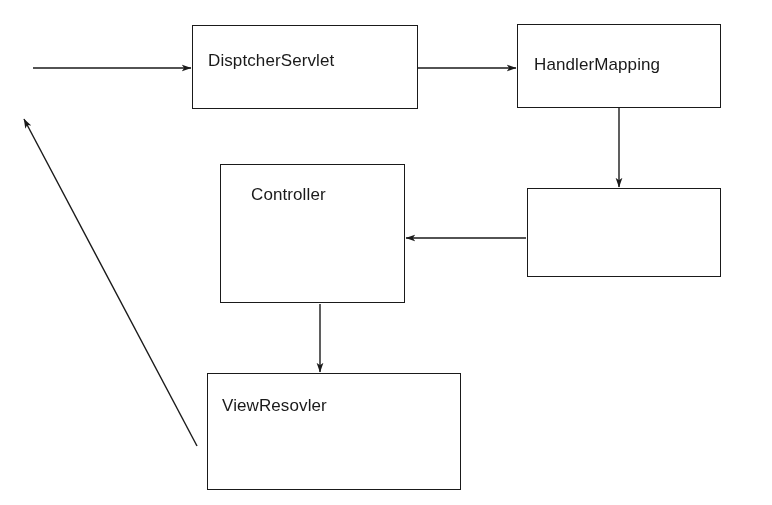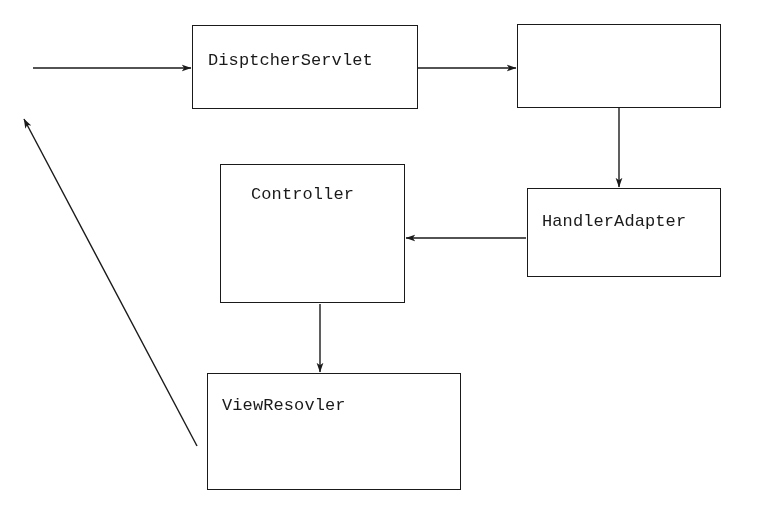--- a/index.html
+++ b/index.html
@@ -27,21 +27,21 @@
   }
   .node-box {
     position: absolute;
     box-sizing: border-box;
     border: 1.5px solid #1a1a1a;
     background: #ffffff;
   }
   .node-label {
     position: absolute;
     color: #1a1a1a;
-    font-family: Liberation Mono, monospace;
+    font-family: Liberation Sans, sans-serif;
     font-size: 17px;
     line-height: 20px;
     white-space: nowrap;
     letter-spacing: 0.1px;
   }
 </style>
 </head>
 <body>
 
 <div id="canvas">
@@ -63,23 +63,23 @@
 
     <line x1="320" y1="304" x2="320" y2="372" stroke="#1a1a1a" stroke-width="1.4" marker-end="url(#arrowhead)"></line>
 
     <line x1="197" y1="446" x2="24" y2="119" stroke="#1a1a1a" stroke-width="1.4" marker-end="url(#arrowhead)"></line>
   </svg>
 
   <div class="node-box" style="left:192px; top:25px; width:226px; height:84px;"></div>
   <div class="node-label" style="left:208px; top:51px;">DisptcherServlet</div>
 
   <div class="node-box" style="left:517px; top:24px; width:204px; height:84px;"></div>
+  <div class="node-label" style="left:534px; top:55px;">HandlerMapping</div>
 
   <div class="node-box" style="left:527px; top:188px; width:194px; height:89px;"></div>
-  <div class="node-label" style="left:542px; top:212px;">HandlerAdapter</div>
 
   <div class="node-box" style="left:220px; top:164px; width:185px; height:139px;"></div>
   <div class="node-label" style="left:232px; top:185px;margin-left:19px;">Controller</div>
 
   <div class="node-box" style="left:207px; top:373px; width:254px; height:117px;"></div>
   <div class="node-label" style="left:222px; top:396px;">ViewResovler</div>
 
 </div>
 
 </body></html>

